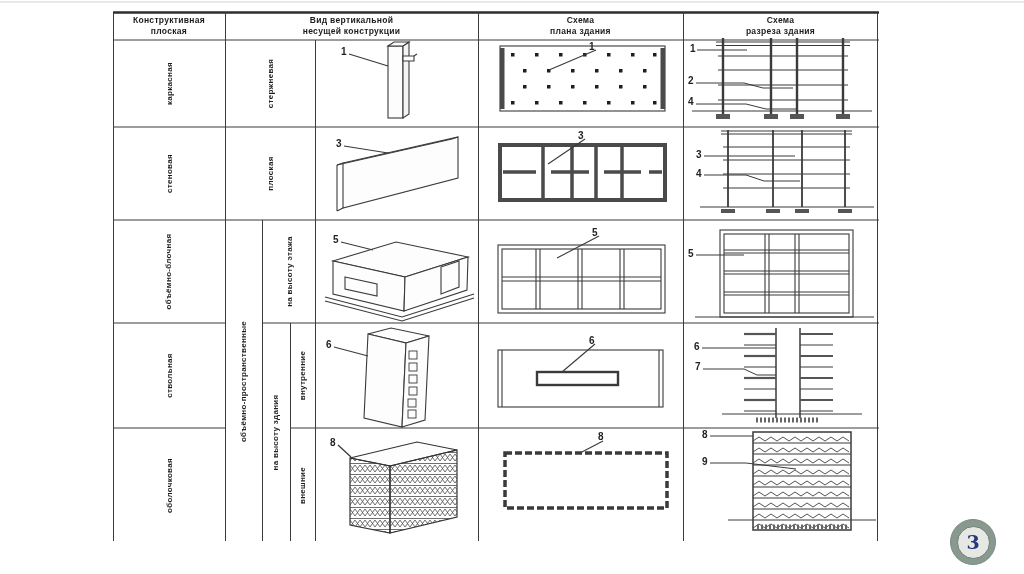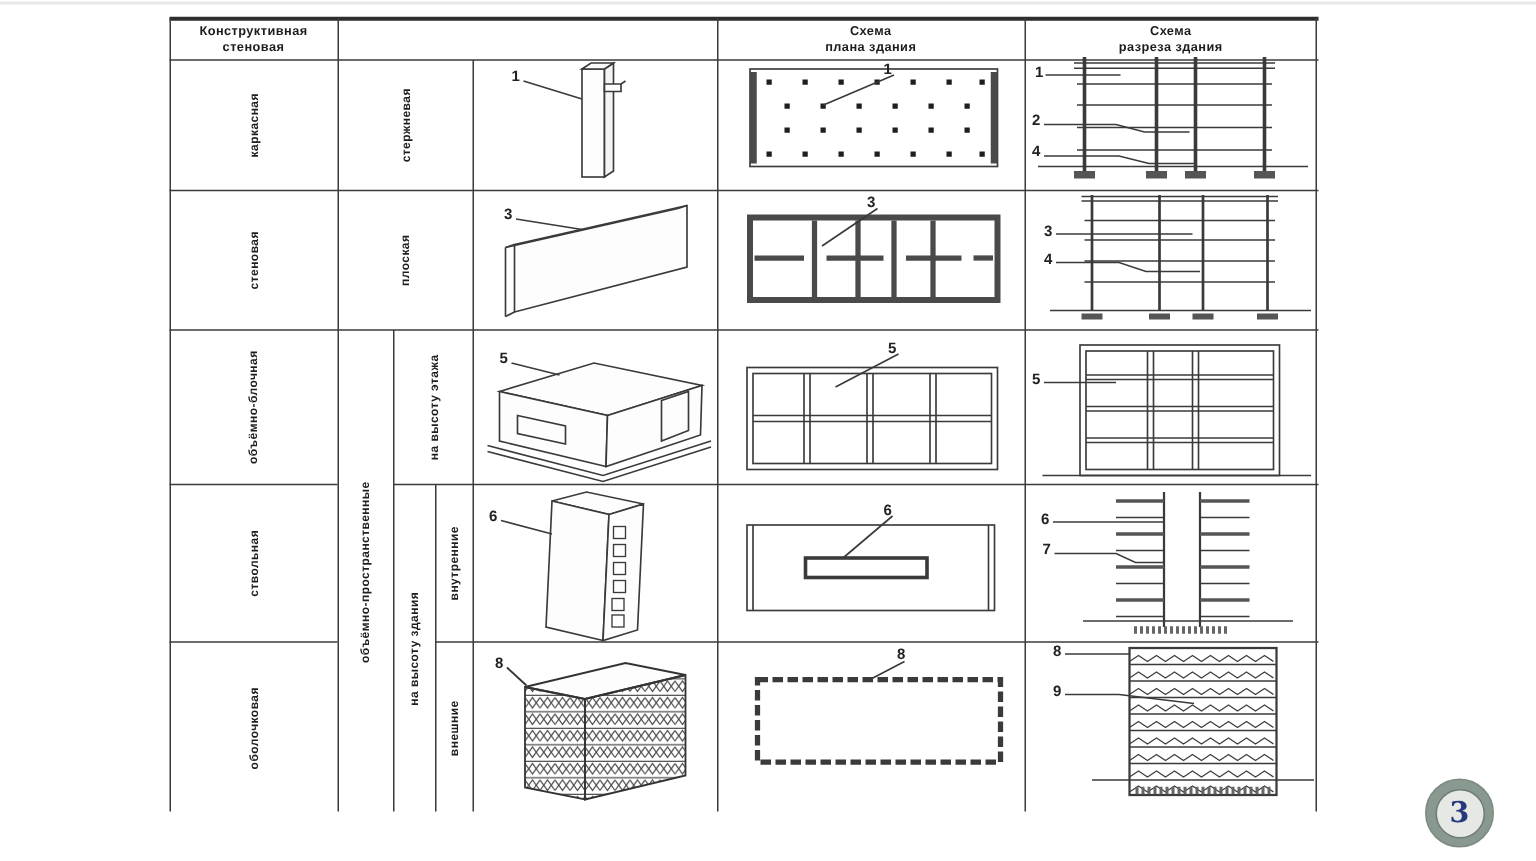--- a/index.html
+++ b/index.html
@@ -296,21 +296,23 @@
       <use href="#zz" transform="translate(0,87)"></use>
       <line x1="728" y1="520" x2="753" y2="520"></line>
       <line x1="851" y1="520" x2="876" y2="520"></line>
       <line x1="757" y1="527" x2="847" y2="527" stroke="#666" stroke-width="5" stroke-dasharray="2 2"></line>
       <line x1="710" y1="436" x2="753" y2="436"></line>
       <polyline points="710,463 746,463 796,469"></polyline>
     </g>
   </svg>
 
   <div class="hdr" style="left:113px;top:12px;width:112px;height:28px"><span>Конструктивная
-стеновая</span></div>
+плоская</span></div>
+  <div class="hdr" style="left:225px;top:12px;width:253px;height:28px"><span>Вид вертикальной
+несущей конструкции</span></div>
   <div class="hdr" style="left:478px;top:12px;width:205px;height:28px"><span>Схема
 плана здания</span></div>
   <div class="hdr" style="left:683px;top:12px;width:195px;height:28px"><span>Схема
 разреза здания</span></div>
 
   <div class="vlab" style="left:113px;top:40px;width:112px;height:87px">
       <span>каркасная</span>
     </div>
   <div class="vlab" style="left:113px;top:127px;width:112px;height:93px">
       <span>стеновая</span>

